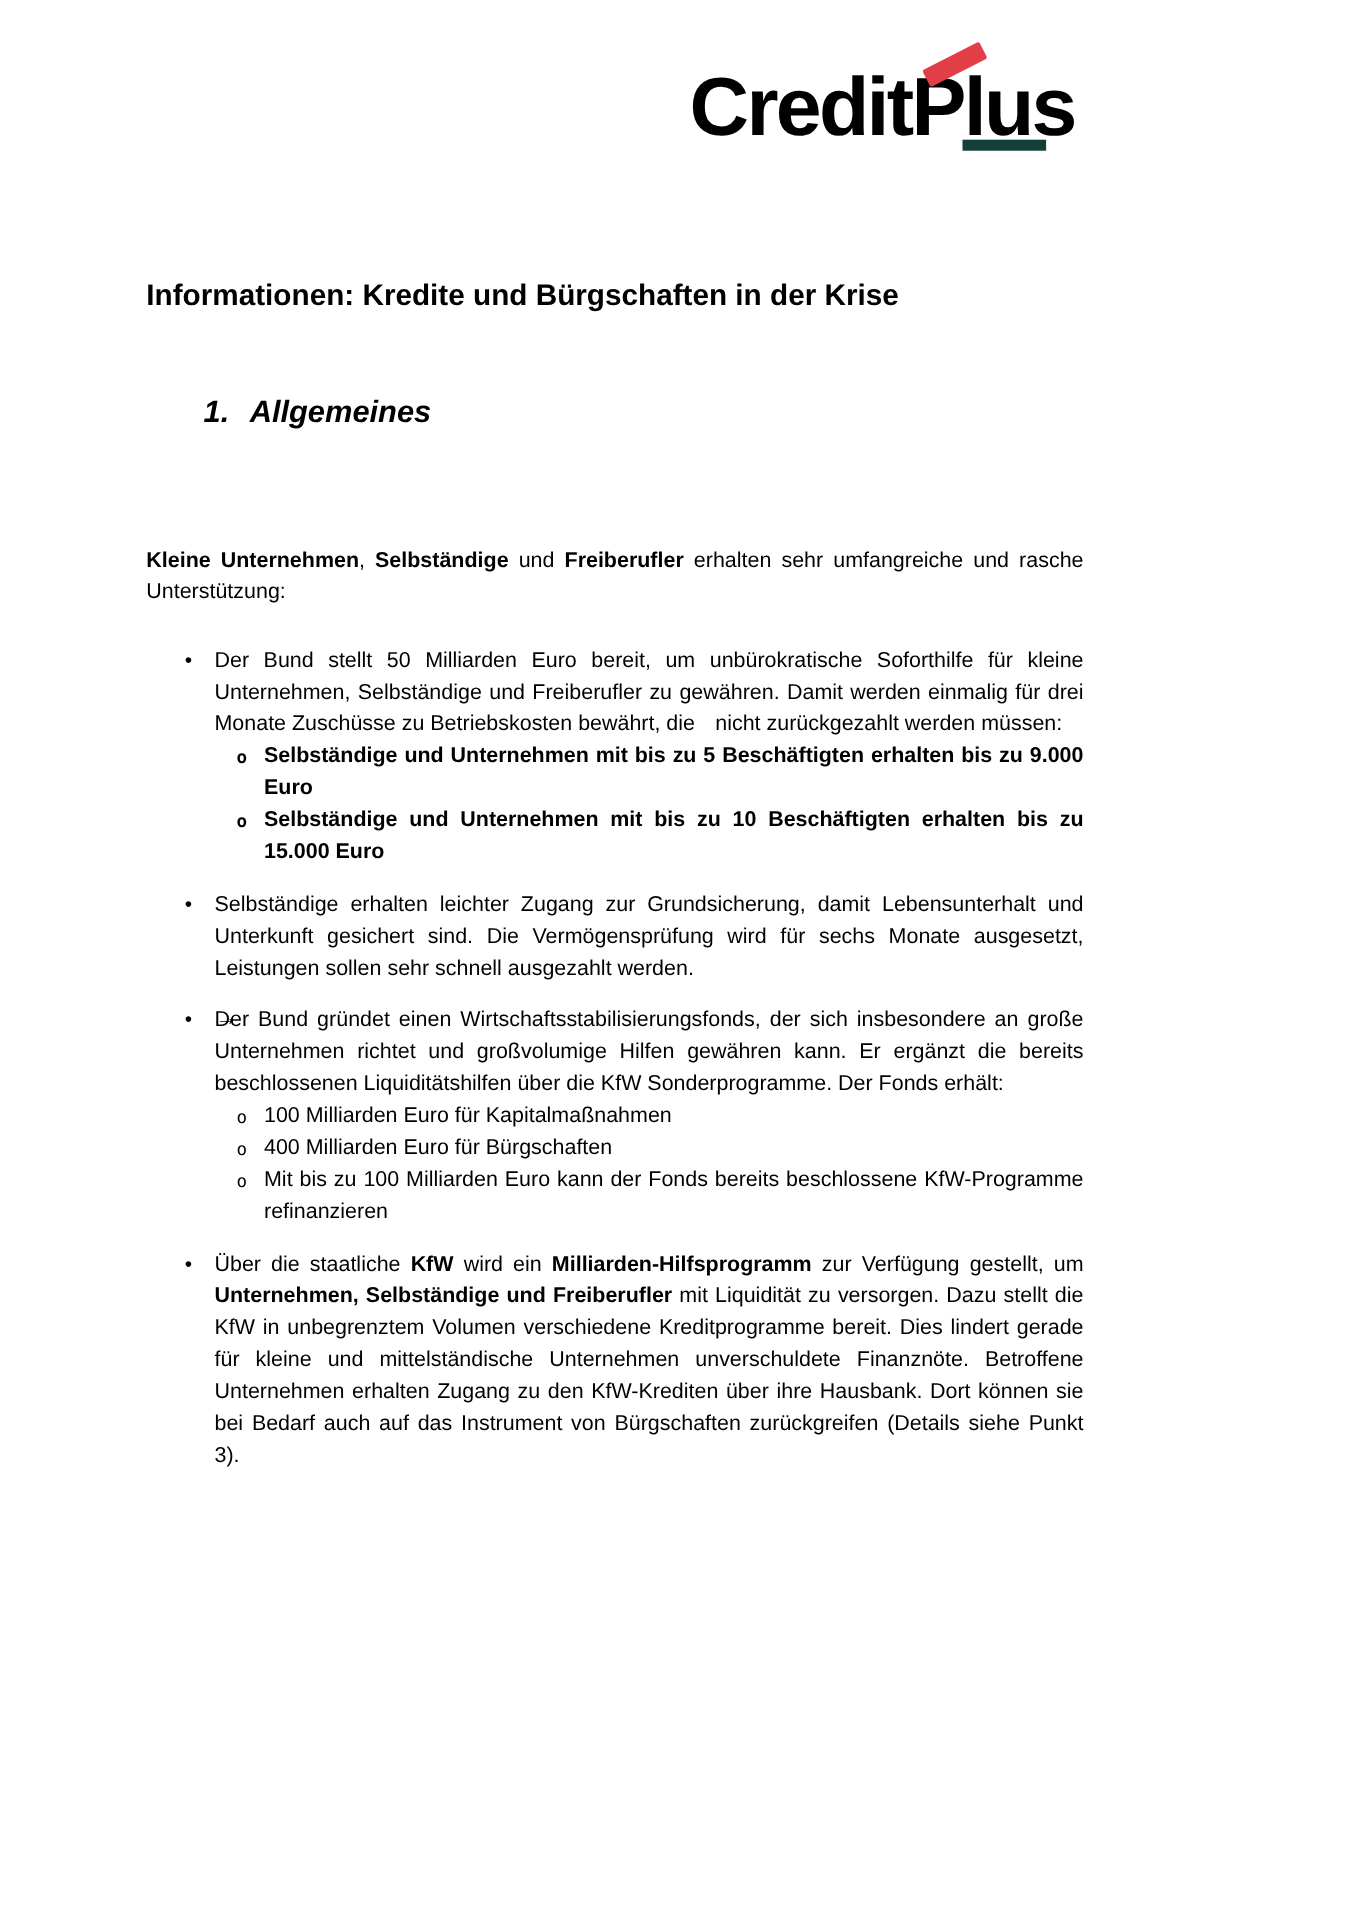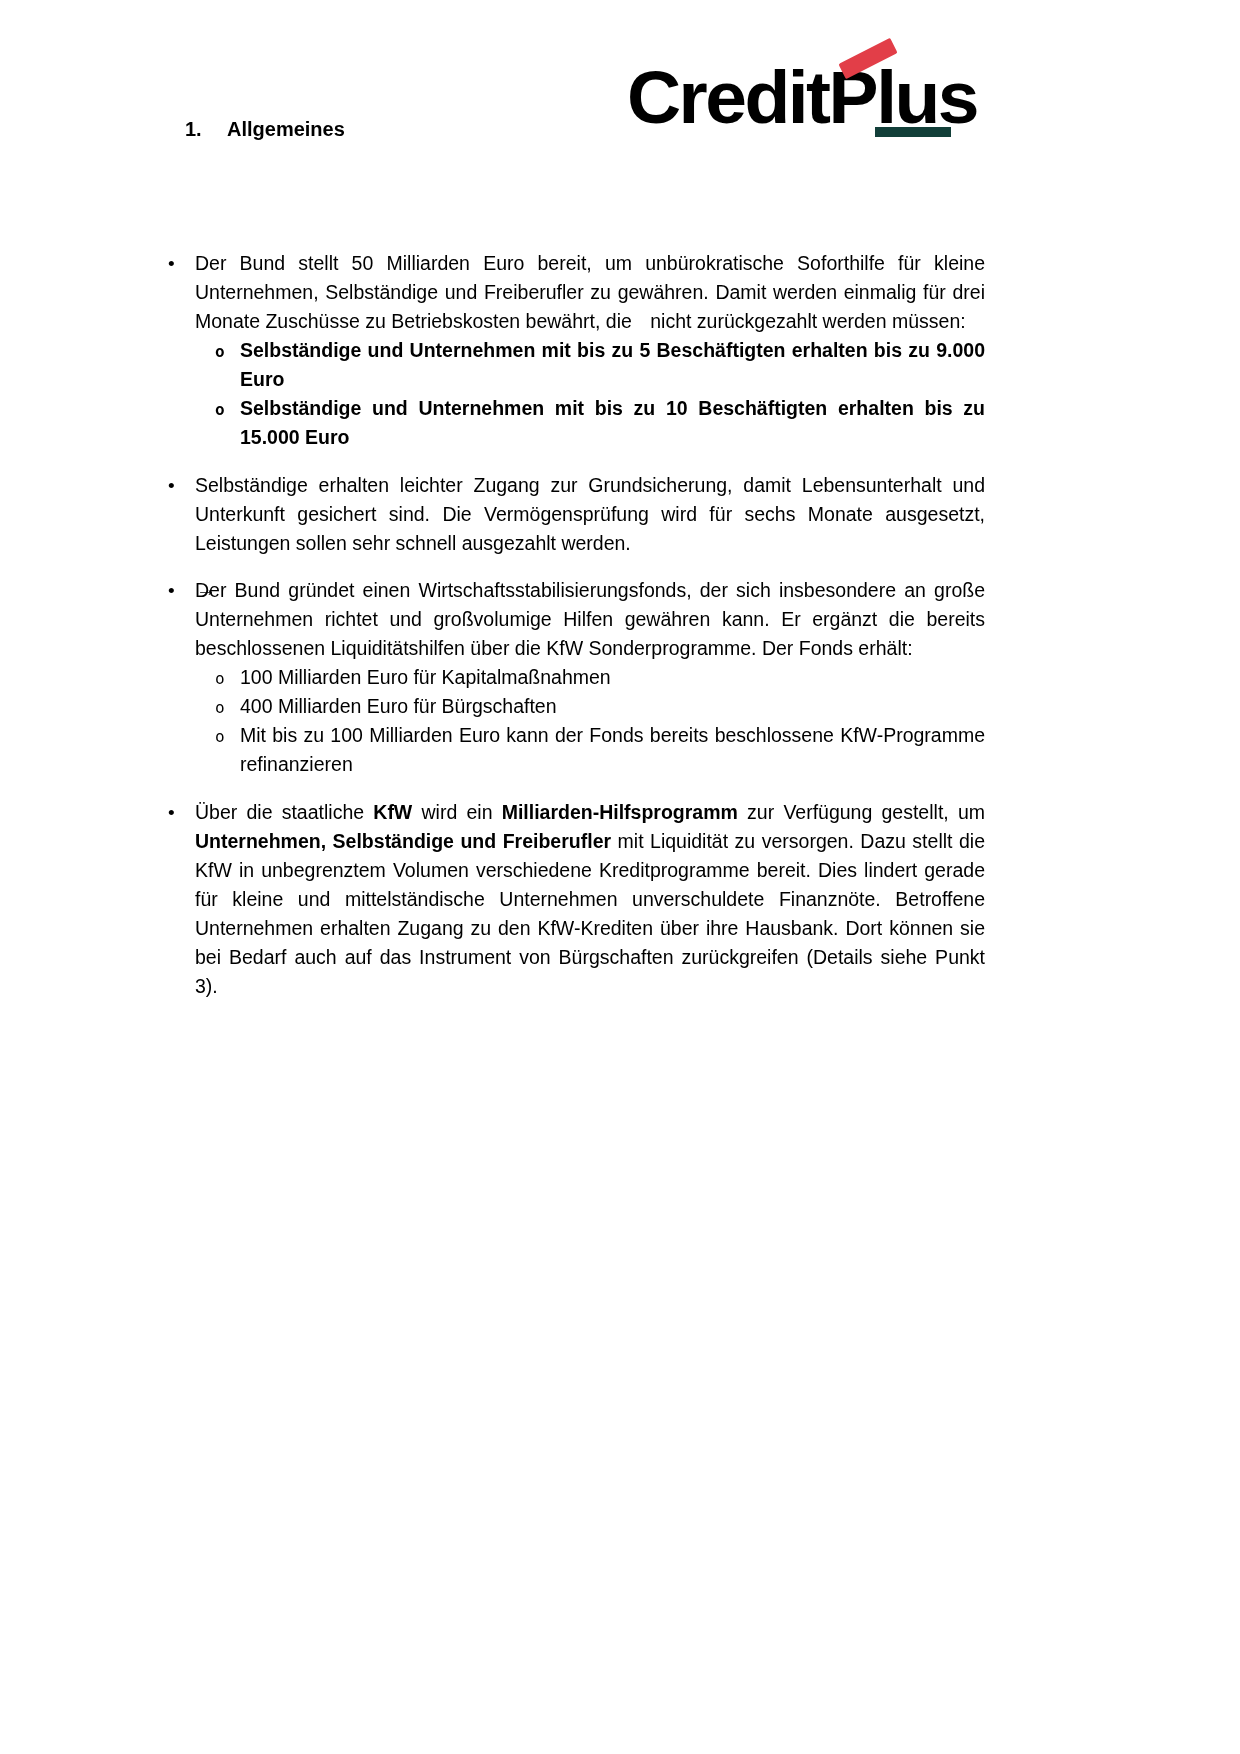--- a/index.html
+++ b/index.html
@@ -35,22 +35,22 @@
   
   .doc{
     position:absolute;top:0;left:0;width:100%;box-sizing:border-box;
     padding:0 255px 0 133px;
   }
   .title{
     padding-top:251px;margin:0;
     font-size:27px;line-height:34px;font-weight:bold;
   }
   .heading{
-    margin:114px 0 0 52px;
-    font-size:20px;line-height:30px;font-weight:bold;
+    margin:75px 0 0 52px;
+    font-size:28px;line-height:30px;font-weight:bold;font-style:italic;
   }
   .heading .num{display:inline-block;width:42px;}
 
   .content{margin-top:105px;font-size:19.5px;line-height:29px;}
 
   .block{text-align:justify;}
   .block .text span.u{margin-left:13px;}
 
   .paragraph{margin:0;}
   .bullet{position:relative;padding-left:62px;margin-top:0;}
@@ -77,24 +77,26 @@
 
 <div class="page">
 
   <div class="logo-row">
     <div class="logo" style="color: #000000;">
       <span>Credit</span><span class="p-wrap"><span>P</span><span class="logo-check" style="background: rgb(226, 62, 72);"></span><span class="logo-underline" style="background: rgb(18, 63, 57);"></span></span><span>lus</span>
     </div>
   </div>
 
   <div class="doc">
+    <h1 class="title">Informationen: Kredite und Bürgschaften in der Krise</h1>
 
     <h2 class="heading"><span class="num">1.</span><span>Allgemeines</span></h2>
 
     <div class="content">
+        <div class="block paragraph"><span class="text"><span style="font-weight: bold;">Kleine Unternehmen</span><span>, </span><span style="font-weight: bold;">Selbständige</span><span> und </span><span style="font-weight: bold;">Freiberufler</span><span> erhalten sehr umfangreiche und rasche Unterstützung:</span></span></div>
         <div class="block bullet level1"><span class="marker">•</span><span class="text"><span>Der Bund stellt 50 Milliarden Euro bereit, um unbürokratische Soforthilfe für kleine Unternehmen, Selbständige und Freiberufler zu gewähren. Damit werden einmalig für drei Monate Zuschüsse zu Betriebskosten bewährt, die </span><span class="u">nicht zurückgezahlt</span><span> werden müssen:</span></span></div>
         <div class="block bullet level2 boldtext"><span class="marker">o</span><span class="text"><span style="font-weight: bold;">Selbständige und Unternehmen mit bis zu 5 Beschäftigten erhalten bis zu 9.000 Euro</span></span></div>
         <div class="block bullet level2 boldtext"><span class="marker">o</span><span class="text"><span style="font-weight: bold;">Selbständige und Unternehmen mit bis zu 10 Beschäftigten erhalten bis zu 15.000 Euro</span></span></div>
         <div class="block bullet level1"><span class="marker">•</span><span class="text"><span>Selbständige erhalten leichter Zugang zur Grundsicherung, damit Lebensunterhalt und Unterkunft gesichert sind. Die Vermögensprüfung wird für sechs Monate ausgesetzt, Leistungen sollen sehr schnell ausgezahlt werden.</span></span></div>
         <div class="block arrow-note"><span class="marker">→</span></div>
         <div class="block bullet level1"><span class="marker">•</span><span class="text"><span>Der Bund gründet einen Wirtschaftsstabilisierungsfonds, der sich insbesondere an große Unternehmen richtet und großvolumige Hilfen gewähren kann. Er ergänzt die bereits beschlossenen Liquiditätshilfen über die KfW Sonderprogramme. Der Fonds erhält:</span></span></div>
         <div class="block bullet level2"><span class="marker">o</span><span class="text"><span>100 Milliarden Euro für Kapitalmaßnahmen</span></span></div>
         <div class="block bullet level2"><span class="marker">o</span><span class="text"><span>400 Milliarden Euro für Bürgschaften</span></span></div>
         <div class="block bullet level2"><span class="marker">o</span><span class="text"><span>Mit bis zu 100 Milliarden Euro kann der Fonds bereits beschlossene KfW-Programme refinanzieren</span></span></div>
         <div class="block bullet level1"><span class="marker">•</span><span class="text"><span>Über die staatliche </span><span style="font-weight: bold;">KfW</span><span> wird ein </span><span style="font-weight: bold;">Milliarden-Hilfsprogramm</span><span> zur Verfügung gestellt, um </span><span style="font-weight: bold;">Unternehmen, Selbständige und Freiberufler</span><span> mit Liquidität zu versorgen. Dazu stellt die KfW in unbegrenztem Volumen verschiedene Kreditprogramme bereit. Dies lindert gerade für kleine und mittelständische Unternehmen unverschuldete Finanznöte. Betroffene Unternehmen erhalten Zugang zu den KfW-Krediten über ihre Hausbank. Dort können sie bei Bedarf auch auf das Instrument von Bürgschaften zurückgreifen (Details siehe Punkt 3).</span></span></div>

